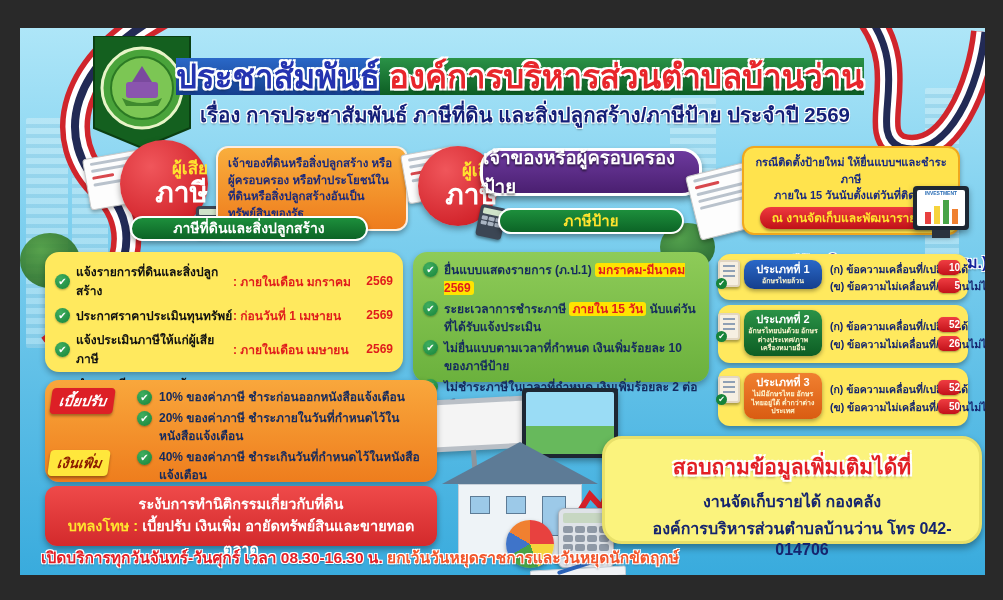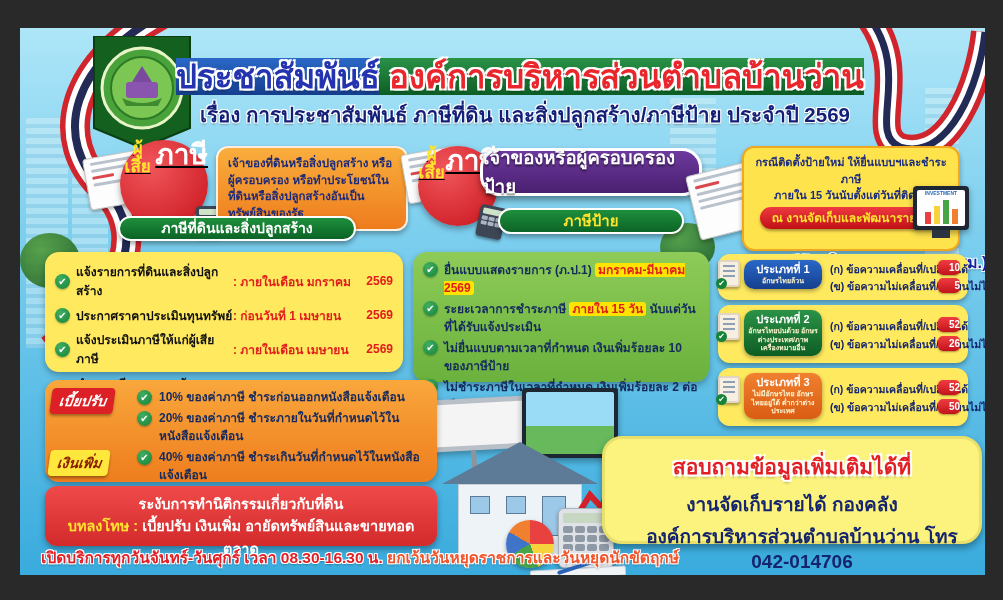--- a/index.html
+++ b/index.html
@@ -13,42 +13,42 @@
   .tree{position:absolute;border-radius:50%;background:radial-gradient(circle at 35% 30%,#4e9b3a,#1f5c1e);opacity:.9;}
   
   .title{white-space:nowrap;font-weight:bold;font-size:33px;
     text-shadow:-2px -2px 0 #fff,2px -2px 0 #fff,-2px 2px 0 #fff,2px 2px 0 #fff,0 3px 3px rgba(0,0,0,.4);}
   .title .t1{color:#2433b0;}
   .title .t2{color:#e8262b;}
   .subtitle{white-space:nowrap;font-weight:bold;font-size:20.5px;color:#141f78;
     text-shadow:-1px -1px 0 #fff,1px -1px 0 #fff,-1px 1px 0 #fff,1px 1px 0 #fff,0 2px 2px rgba(0,0,0,.35);}
   
   .payer{border-radius:50%;background:radial-gradient(circle at 35% 30%,#f0565b,#c8131b);
-    display:flex;flex-direction:row;align-items:flex-start;justify-content:center;
-    box-shadow:0 3px 6px rgba(0,0,0,.35);text-align:center;line-height:1.05;text-decoration:underline;}
+    display:flex;flex-direction:column;align-items:flex-end;justify-content:center;
+    box-shadow:0 3px 6px rgba(0,0,0,.35);text-align:center;line-height:1.05;}
   .payer .l1{color:#ffe42e;font-weight:bold;font-size:17px;}
   .payer .l2{color:#fff;font-weight:bold;font-size:28px;}
   .docicon{background:#fdfdfd;border:1px solid #c9c9c9;border-radius:4px;transform:rotate(-10deg);
     box-shadow:0 2px 4px rgba(0,0,0,.3);overflow:hidden;}
   .docicon i{display:block;height:3px;background:#b9c2cc;margin:4px 6px 0 6px;border-radius:2px;}
   .docicon .red{background:#d8484d;width:40%;}
   .calcicon{background:#3c4654;border-radius:4px;box-shadow:0 2px 3px rgba(0,0,0,.4);padding:3px;}
   .calcicon .scr{height:6px;background:#cfe3c9;border-radius:1px;margin-bottom:2px;}
   .calcicon .keys{display:grid;grid-template-columns:repeat(3,1fr);gap:1px;}
   .calcicon .keys b{height:4px;background:#aab4c2;border-radius:1px;}
   .whobox{background:linear-gradient(180deg,#f9ae3d,#ee7c1d);border:2px solid rgba(255,255,255,.85);
     border-radius:12px;color:#1c2a7a;font-weight:bold;font-size:11.5px;line-height:1.45;
     padding:7px 10px;box-shadow:0 3px 5px rgba(0,0,0,.3);}
   .catpill{background:linear-gradient(180deg,#1d8f3c,#0c6426);border:2px solid #fff;border-radius:16px;
     text-align:center;font-weight:bold;box-shadow:0 3px 5px rgba(0,0,0,.35);}
   .purplebox{background:linear-gradient(180deg,#6d3a9e,#4a1f70);border:3px solid #fff;border-radius:20px;
     color:#fff;font-weight:bold;font-size:18.5px;display:flex;align-items:center;justify-content:center;
     box-shadow:0 4px 6px rgba(0,0,0,.4);text-shadow:0 2px 2px rgba(0,0,0,.5);}
   .noticebox{background:#ffe34d;border:2px solid #f0a81e;border-radius:12px;color:#1a2a80;
-    font-weight:bold;font-size:11px;text-align:center;line-height:1.5;padding:6px 8px 20px 8px;
+    font-weight:bold;font-size:11px;text-align:center;line-height:1.5;padding:6px 8px 4px 8px;
     box-shadow:0 3px 5px rgba(0,0,0,.3);}
   .redpill{display:inline-block;background:linear-gradient(180deg,#ee3a3f,#c01117);border-radius:12px;
     color:#ffe42e;font-weight:bold;font-size:12px;padding:2px 12px;margin-top:3px;
     box-shadow:0 2px 3px rgba(0,0,0,.35);}
   .ratehead{font-weight:bold;font-size:16px;color:#15249e;white-space:nowrap;
     text-shadow:-1px -1px 0 #fff,1px -1px 0 #fff,-1px 1px 0 #fff,1px 1px 0 #fff,0 2px 2px rgba(0,0,0,.35);}
   
   .schbox{background:#ffe95e;border-radius:14px;box-shadow:0 3px 6px rgba(0,0,0,.3);padding:10px 10px 6px 10px;}
   .schrow{display:flex;align-items:center;margin-bottom:5.5px;font-size:12px;font-weight:bold;}
   .check{flex:0 0 15px;width:15px;height:15px;border-radius:50%;background:radial-gradient(circle at 35% 30%,#3fae60,#168339);
@@ -92,21 +92,21 @@
   .flabel.yel{background:#ffe73c;color:#8c1c00;}
   
   .punbox{background:linear-gradient(180deg,#ef4a4a,#d32a2c);border-radius:12px;color:#fff;font-weight:bold;
     font-size:14.5px;text-align:center;line-height:1.55;padding:7px 8px;box-shadow:0 3px 6px rgba(0,0,0,.35);}
   .punbox .plabel{color:#ffe42e;}
   
   .contactbox{background:#fbf37d;border:3px solid #e8e06a;border-radius:20px;text-align:center;
     box-shadow:0 4px 7px rgba(0,0,0,.35);padding:11px 8px;}
   .contactbox .h{font-size:21px;font-weight:bold;color:#e21f25;
     text-shadow:-2px -2px 0 #fff,2px -2px 0 #fff,-2px 2px 0 #fff,2px 2px 0 #fff,0 3px 3px rgba(0,0,0,.3);}
-  .contactbox .l{font-size:19px;font-weight:bold;color:#15246e;margin-top:6px;}
+  .contactbox .l{font-size:16px;font-weight:bold;color:#15246e;margin-top:6px;}
   
   .hours{white-space:nowrap;font-weight:bold;font-size:15.5px;
     text-shadow:-1px -1px 0 #fff,1px -1px 0 #fff,-1px 1px 0 #fff,1px 1px 0 #fff,0 2px 2px rgba(0,0,0,.3);}
   .hours .m{color:#e21f25;}
   .hours .n{color:#f2552b;}
   
   .billboard{background:#f4f4f4;border:5px solid #b9bfc6;border-radius:3px;transform:rotate(-3deg);
     box-shadow:0 3px 6px rgba(0,0,0,.3);}
   .monitor{background:#1d2733;border-radius:4px;padding:4px;box-shadow:0 3px 6px rgba(0,0,0,.35);}
   .monitor .scr{width:100%;height:100%;background:linear-gradient(180deg,#9adcf5 55%,#67b95c 55%);border-radius:2px;}
@@ -175,21 +175,21 @@
         <div class="keys">
           <b></b>
           <b></b>
           <b></b>
           <b></b>
           <b></b>
           <b></b>
         </div>
     </div>
     <div class="whobox abs" style="left:196px;top:118px;width:192px;">เจ้าของที่ดินหรือสิ่งปลูกสร้าง หรือผู้ครอบครอง หรือทำประโยชน์ในที่ดินหรือสิ่งปลูกสร้างอันเป็นทรัพย์สินของรัฐ</div>
-    <div class="catpill abs" style="left:98px;top:188px;width:238px;height:25px;line-height:21px;color:#fff;font-size:14px;">ภาษีที่ดินและสิ่งปลูกสร้าง</div>
+    <div class="catpill abs" style="left:110px;top:188px;width:238px;height:25px;line-height:21px;color:#fff;font-size:14px;">ภาษีที่ดินและสิ่งปลูกสร้าง</div>
 
     <div class="docicon abs" style="left:384px;top:122px;width:55px;height:50px;">
       <i></i>
         <i></i>
         <i class="red"></i>
         <i></i>
     </div>
     <div class="payer abs" style="left:398px;top:118px;width:80px;height:80px;">
       <span class="l1">ผู้เสีย</span>
       <span class="l2">ภาษี</span>

